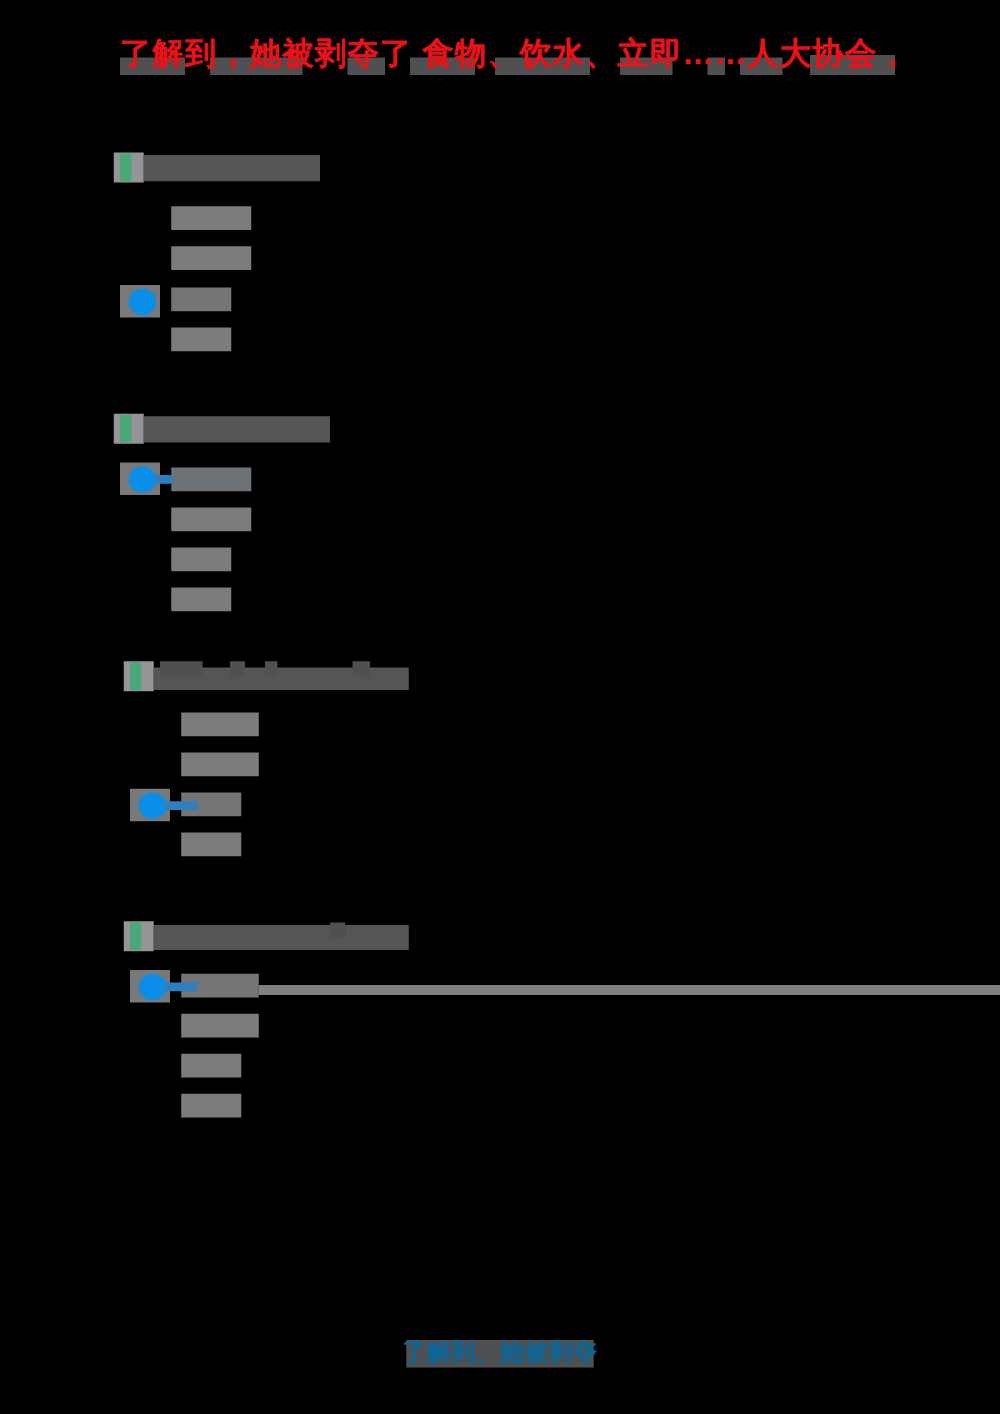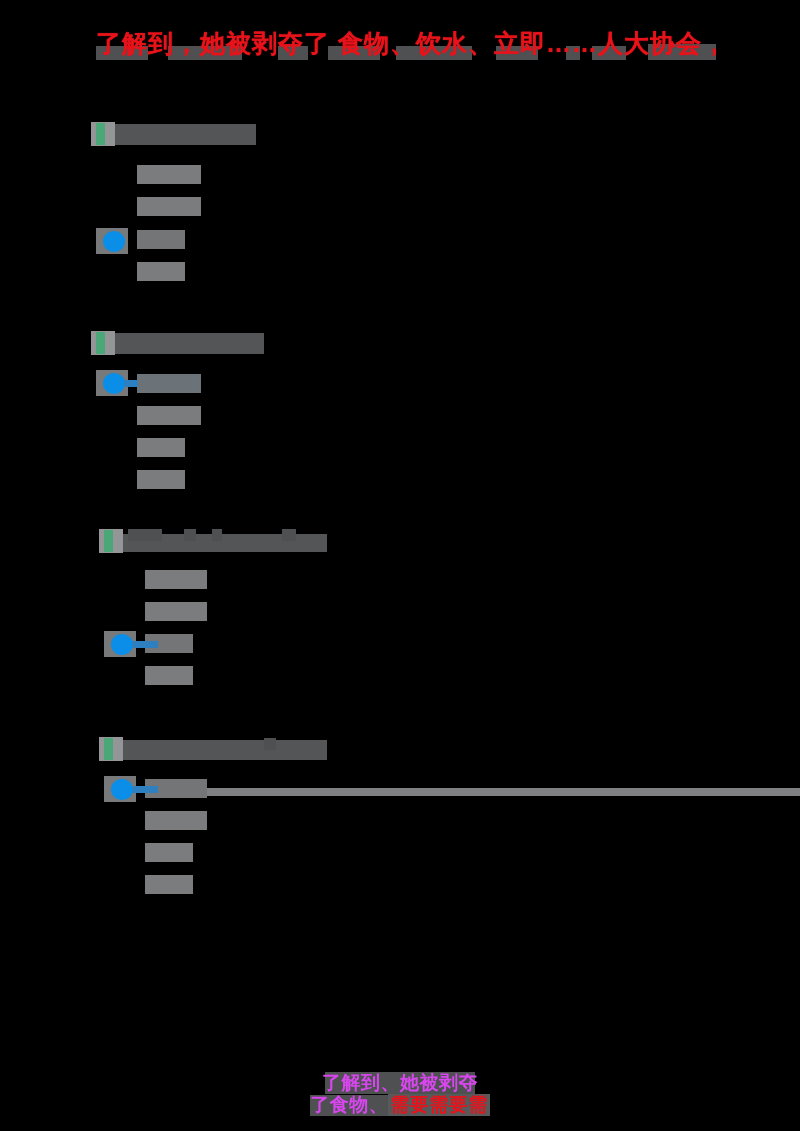--- a/index.html
+++ b/index.html
@@ -144,21 +144,21 @@
   #footer {
     position: absolute;
     left: 0;
     top: 1072px;
     width: 800px;
     text-align: center;
   }
   .footer-line {
     position: relative;
     display: inline-block;
-    color: #d946ef;
+    color: #0369a1;
     font-size: 19px;
     font-weight: bold;
     line-height: 22px;
     white-space: nowrap;
     letter-spacing: 0.5px;
   }
   .footer-bg {
     position: absolute;
     background: #4E5052;
     z-index: 0;
@@ -265,19 +265,15 @@
   <div class="body-item" style="left:145px; top:811px; width:62px;"></div>
   <div class="body-item" style="left:145px; top:843px; width:48px;"></div>
   <div class="body-item" style="left:145px; top:875px; width:48px;"></div>
 
   <div id="footer">
     <div style="position:relative; display:inline-block;">
       <div class="footer-bg" style="left:3px; top:0px; width:150px; height:22px;"></div>
       <div class="footer-line footer-l1">了解到、她被剥夺</div>
     </div>
     <br>
-    <div style="position:relative; display:inline-block;">
-      <div class="footer-bg" style="left:0px; top:1px; width:144px; height:21px;"></div>
-      <span class="footer-line footer-l2">了食物、</span><span class="footer-line footer-tail">需要需要需</span>
-    </div>
   </div>
 
 </div>
 
 </body></html>

